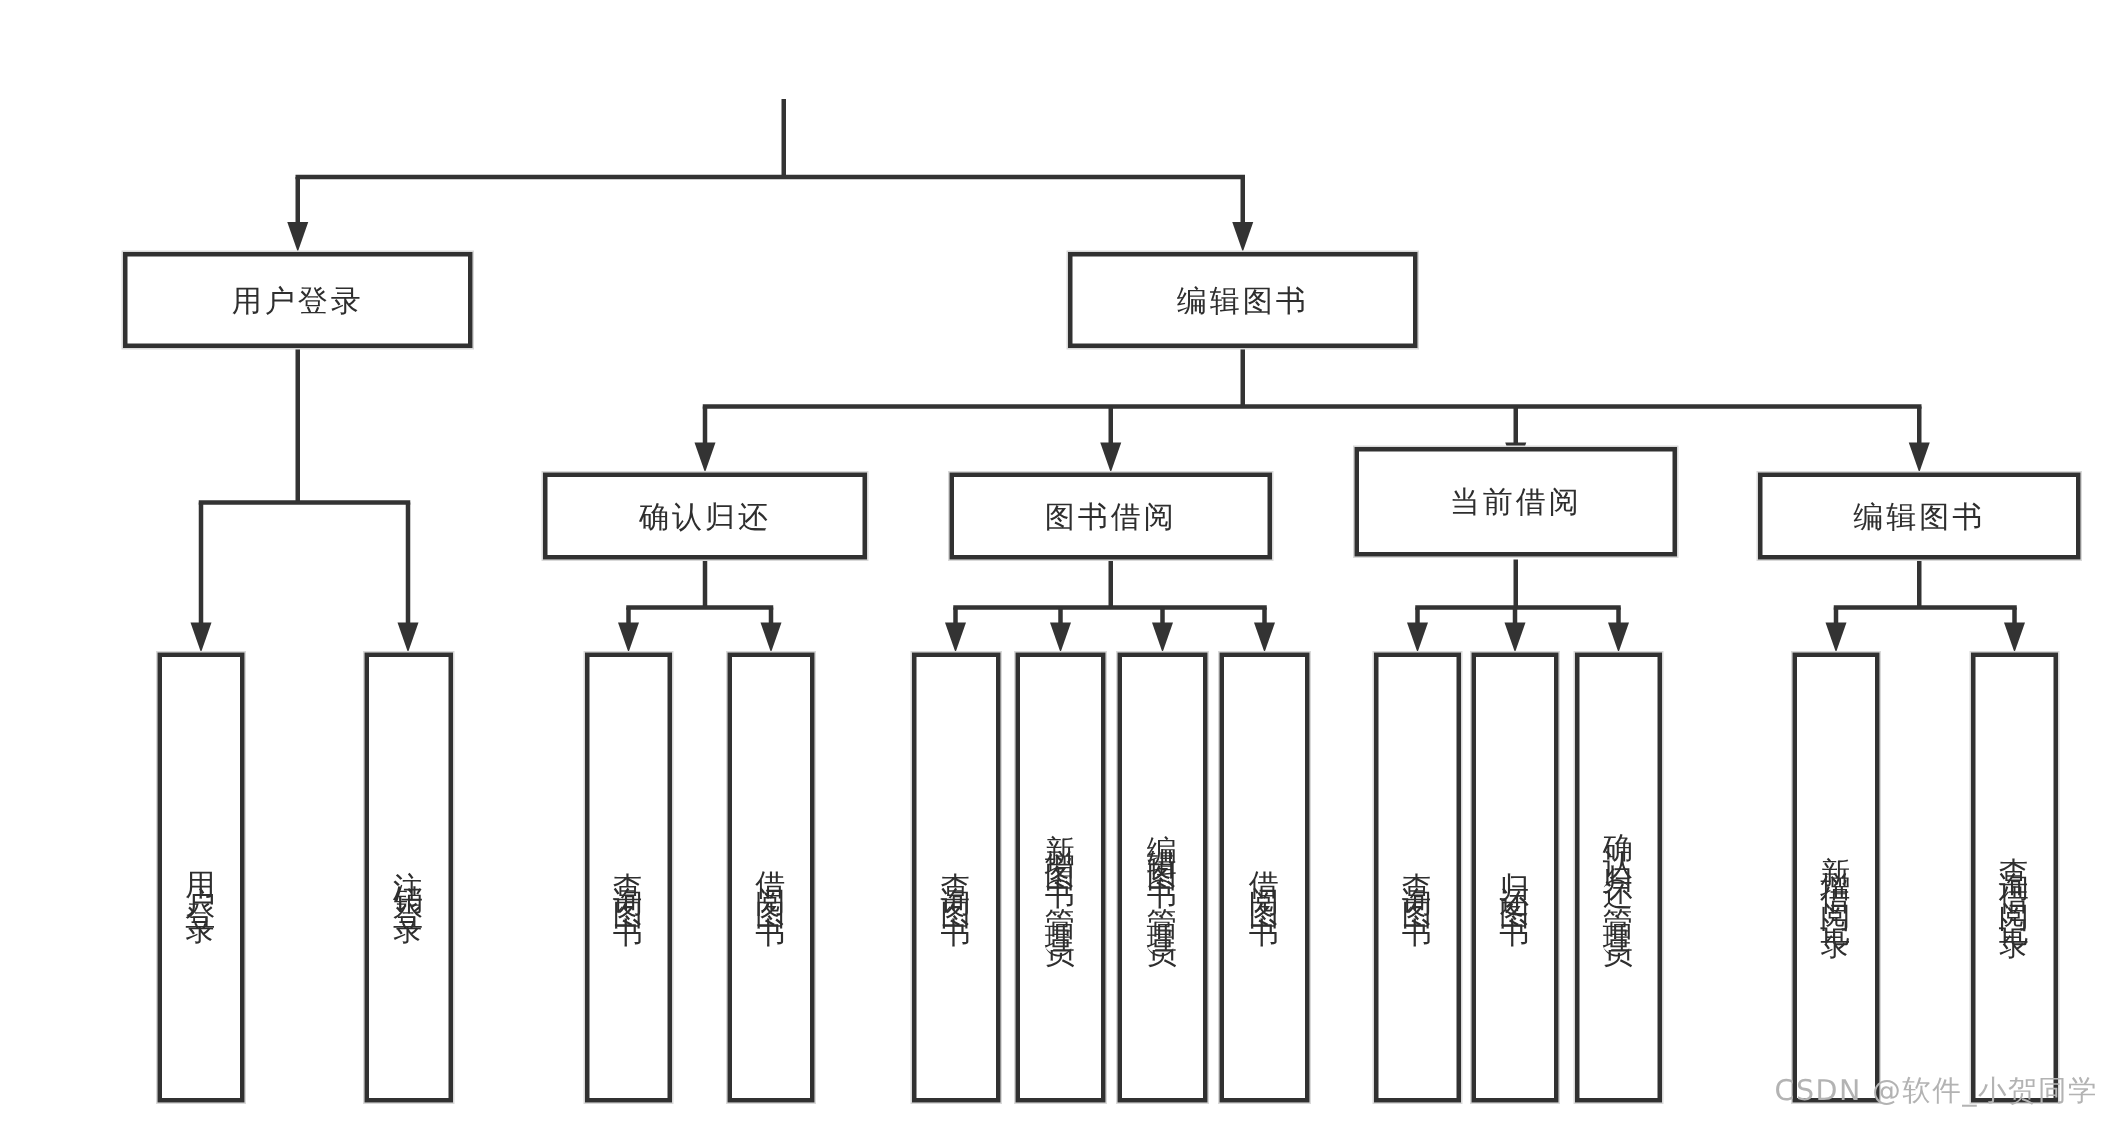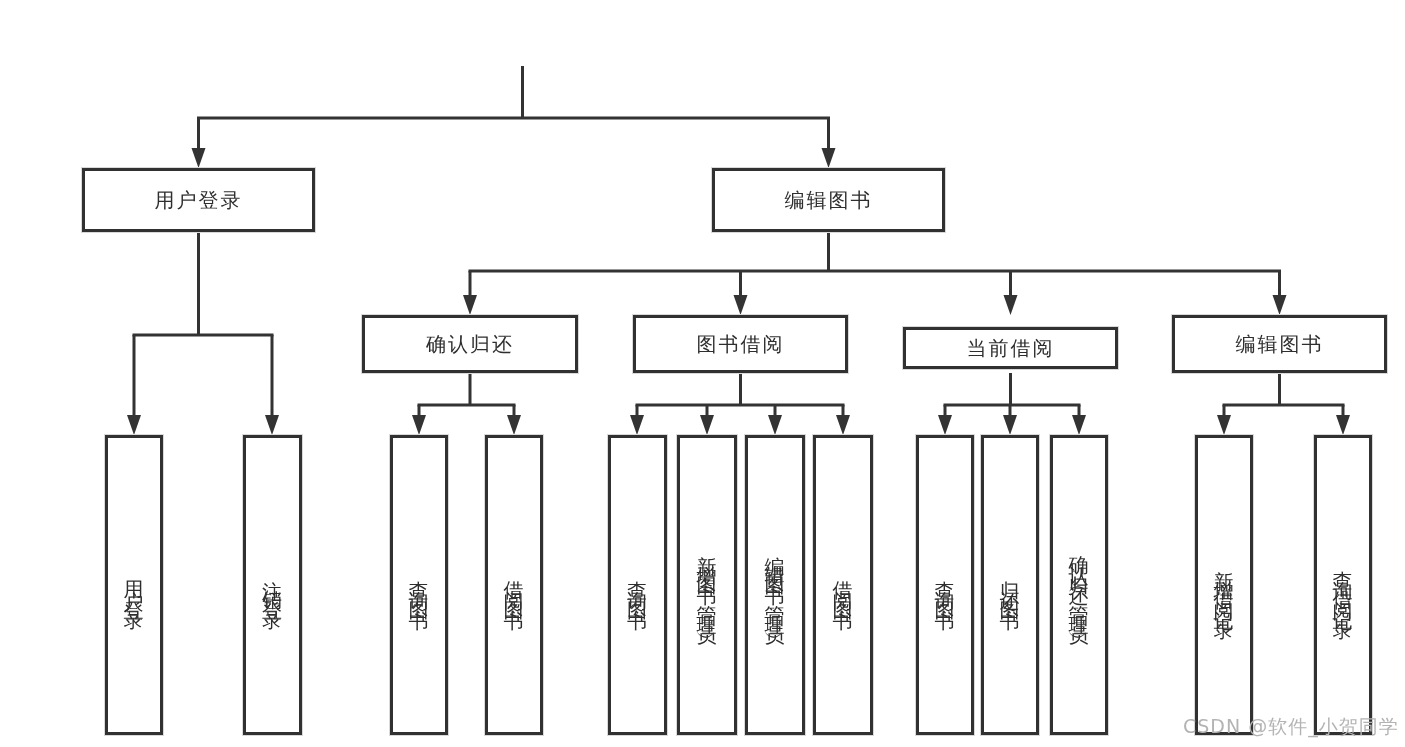--- a/index.html
+++ b/index.html
@@ -123,21 +123,21 @@
   <div class="node" style="left:712px;top:168px;width:233px;height:64px;">
     <span>编辑图书</span>
   </div>
 
   <div class="node" style="left:362px;top:315px;width:216px;height:58px;">
     <span>确认归还</span>
   </div>
   <div class="node" style="left:633px;top:315px;width:215px;height:58px;">
     <span>图书借阅</span>
   </div>
-  <div class="node" style="left:903px;top:327px;width:215px;height:42px;">
+  <div class="node" style="left:903px;top:298px;width:215px;height:73px;">
     <span>当前借阅</span>
   </div>
   <div class="node" style="left:1172px;top:315px;width:215px;height:58px;">
     <span>编辑图书</span>
   </div>
 
   <div class="node leaf" style="left:105px;top:435px;width:58px;height:300px;">
     <span class="vtext">用户登录</span>
   </div>
   <div class="node leaf" style="left:243px;top:435px;width:59px;height:300px;">

